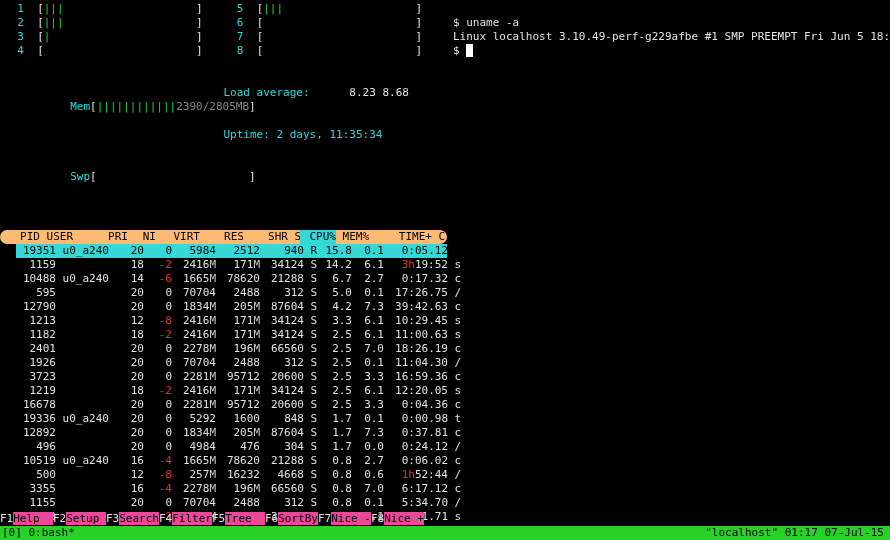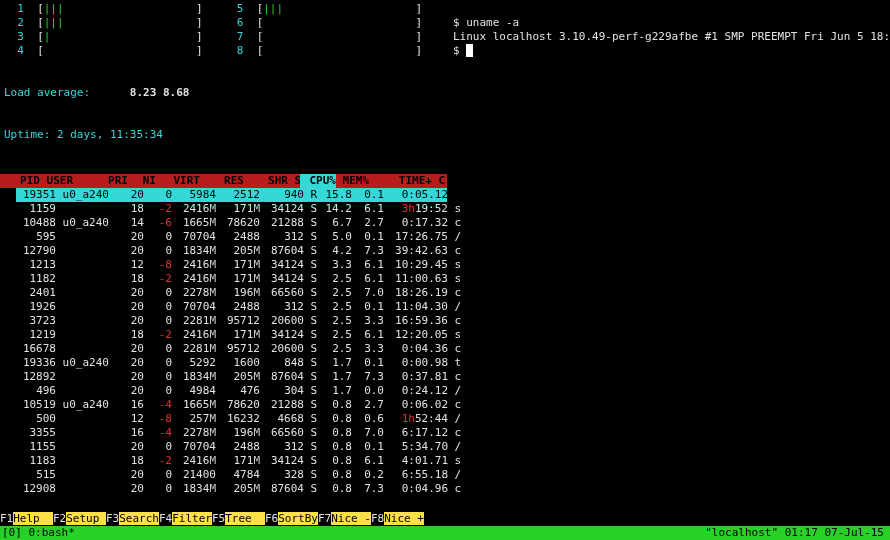--- a/index.html
+++ b/index.html
@@ -15,51 +15,51 @@
   }
   .screen { display: flex; width: 890px; height: 540px; }
   .left { width: 447px; height: 100%; position: relative; }
   .right { flex: 1; background: #000; padding: 2px 6px; white-space: pre; color: #e2e2e2; }
   .right .cursor { background:#fff; color:#000; }
   
   .cyan { color: #36d7d7; }
   .green { color: #28d028; }
   .red { color: #e03030; }
   .white { color: #e2e2e2; }
-  .bold { font-weight: bold; }
+  .bold { font-weight: normal; }
   .grey { color: #888; }
   
   .top { padding: 2px 4px 0 4px; display:flex; }
   .topcol { width:50%; }
   .cpu, .membar, .swpbar { white-space: pre; }
   .meminfo { white-space: pre; }
   .statblock { white-space: pre; }
   
   .tbl { margin-top:4px; }
-  .hdr { background:#b91c1c; color:#000; white-space: pre; font-weight:bold; }
+  .hdr { background:#fdba74; color:#000; white-space: pre; font-weight:normal;border-radius:7px; }
   .hdr-sort { background:#36d7d7; color:#000; }
   .row { white-space: pre; margin-left: 16px; }
   .col-pid   { display:inline-block; width:40px; text-align:right; }
   .col-user  { display:inline-block; width:60px; }
   .col-pri   { display:inline-block; width:28px; text-align:right; }
   .col-ni    { display:inline-block; width:28px; text-align:right; }
   .col-virt  { display:inline-block; width:44px; text-align:right; }
   .col-res   { display:inline-block; width:44px; text-align:right; }
   .col-shr   { display:inline-block; width:44px; text-align:right; }
   .col-s     { display:inline-block; width:12px; text-align:center; }
   .col-cpu   { display:inline-block; width:36px; text-align:right; }
   .col-mem   { display:inline-block; width:32px; text-align:right; }
   .col-time  { display:inline-block; width:64px; text-align:right; }
   .col-cmd   { display:inline-block; width:12px; }
   .hi-row { background:#36d7d7; color:#000; }
   .hi-row .cyan, .hi-row .red, .hi-row .white, .hi-row .green { color:#000; }
   
   .fnbar { position:absolute; left:0; right:0; bottom:14px; white-space:pre;}
   .fnkey { color:#e2e2e2; }
-  .fnlabel { background:#fde047; color:#000; }
+  .fnlabel { background:#ec4899; color:#000; }
   .statusbar { position:absolute; left:0; bottom:0; width:890px; height:14px;
     background:#28d028; color:#000; white-space:pre; display:flex;gap:28px;  }
   .status-right { margin-left:auto; padding-right:6px; }
   .status-left { padding-left:2px;}
   .virt-suffix { color:#c8c8c8; }
 </style>
 </head>
 <body>
 
 <div class="screen">
@@ -74,20 +74,28 @@
         </div>
       <div class="topcol" id="cpu-right">
           <div class="cpu">  <span class="cyan">5</span>  <span class="white">[</span><span class="green">|||                    </span><span class="white">]</span></div>
           <div class="cpu">  <span class="cyan">6</span>  <span class="white">[</span><span class="green">                       </span><span class="white">]</span></div>
           <div class="cpu">  <span class="cyan">7</span>  <span class="white">[</span><span class="green">                       </span><span class="white">]</span></div>
           <div class="cpu">  <span class="cyan">8</span>  <span class="white">[</span><span class="green">                       </span><span class="white">]</span></div>
         </div>
     </div>
 
     <div class="meminfo" style="display:flex; padding:0 4px;">
+      <div style="width:50%">
+        <div class="membar">
+          <span class="cyan">Mem</span><span class="white">[</span><span class="green">||||||||||||</span><span class="grey">2390/2805</span><span class="grey">MB</span><span class="white">]</span>
+        </div>
+        <div class="swpbar">
+          <span class="cyan">Swp</span><span class="white">[                       ]</span>
+        </div>
+      </div>
       <div class="statblock" style="width:50%">
         <div><span class="cyan">Load average:</span>      <span class="white bold">8.23 8.68</span></div>
         <div><span class="cyan">Uptime: 2 days, 11:35:34</span></div>
       </div>
     </div>
 
     <div class="tbl">
       <div class="hdr" id="hdr-row"><span class="col-pid"> PID</span><span class="col-user"> USER</span><span class="col-pri"> PRI</span><span class="col-ni"> NI</span><span class="col-virt"> VIRT</span><span class="col-res"> RES</span><span class="col-shr"> SHR</span><span class="col-s"> S</span><span class="col-cpu hdr-sort"> CPU%</span><span class="col-mem"> MEM%</span><span class="col-time"> TIME+</span><span class="col-cmd"> C</span></div>
       <div id="rows">
           <div class="row hi-row"><span class="col-pid white">19351</span><span class="col-user white"> u0_a240</span><span class="col-pri white">20</span><span class="col-ni white">0</span><span class="col-virt"><span class="white">5984</span></span><span class="col-res"><span class="white">2512</span></span><span class="col-shr white">940</span><span class="col-s white"> R</span><span class="col-cpu white">15.8</span><span class="col-mem white">0.1</span><span class="col-time"><span class="white">0:05.12</span></span><span class="col-cmd white"> h</span></div>

